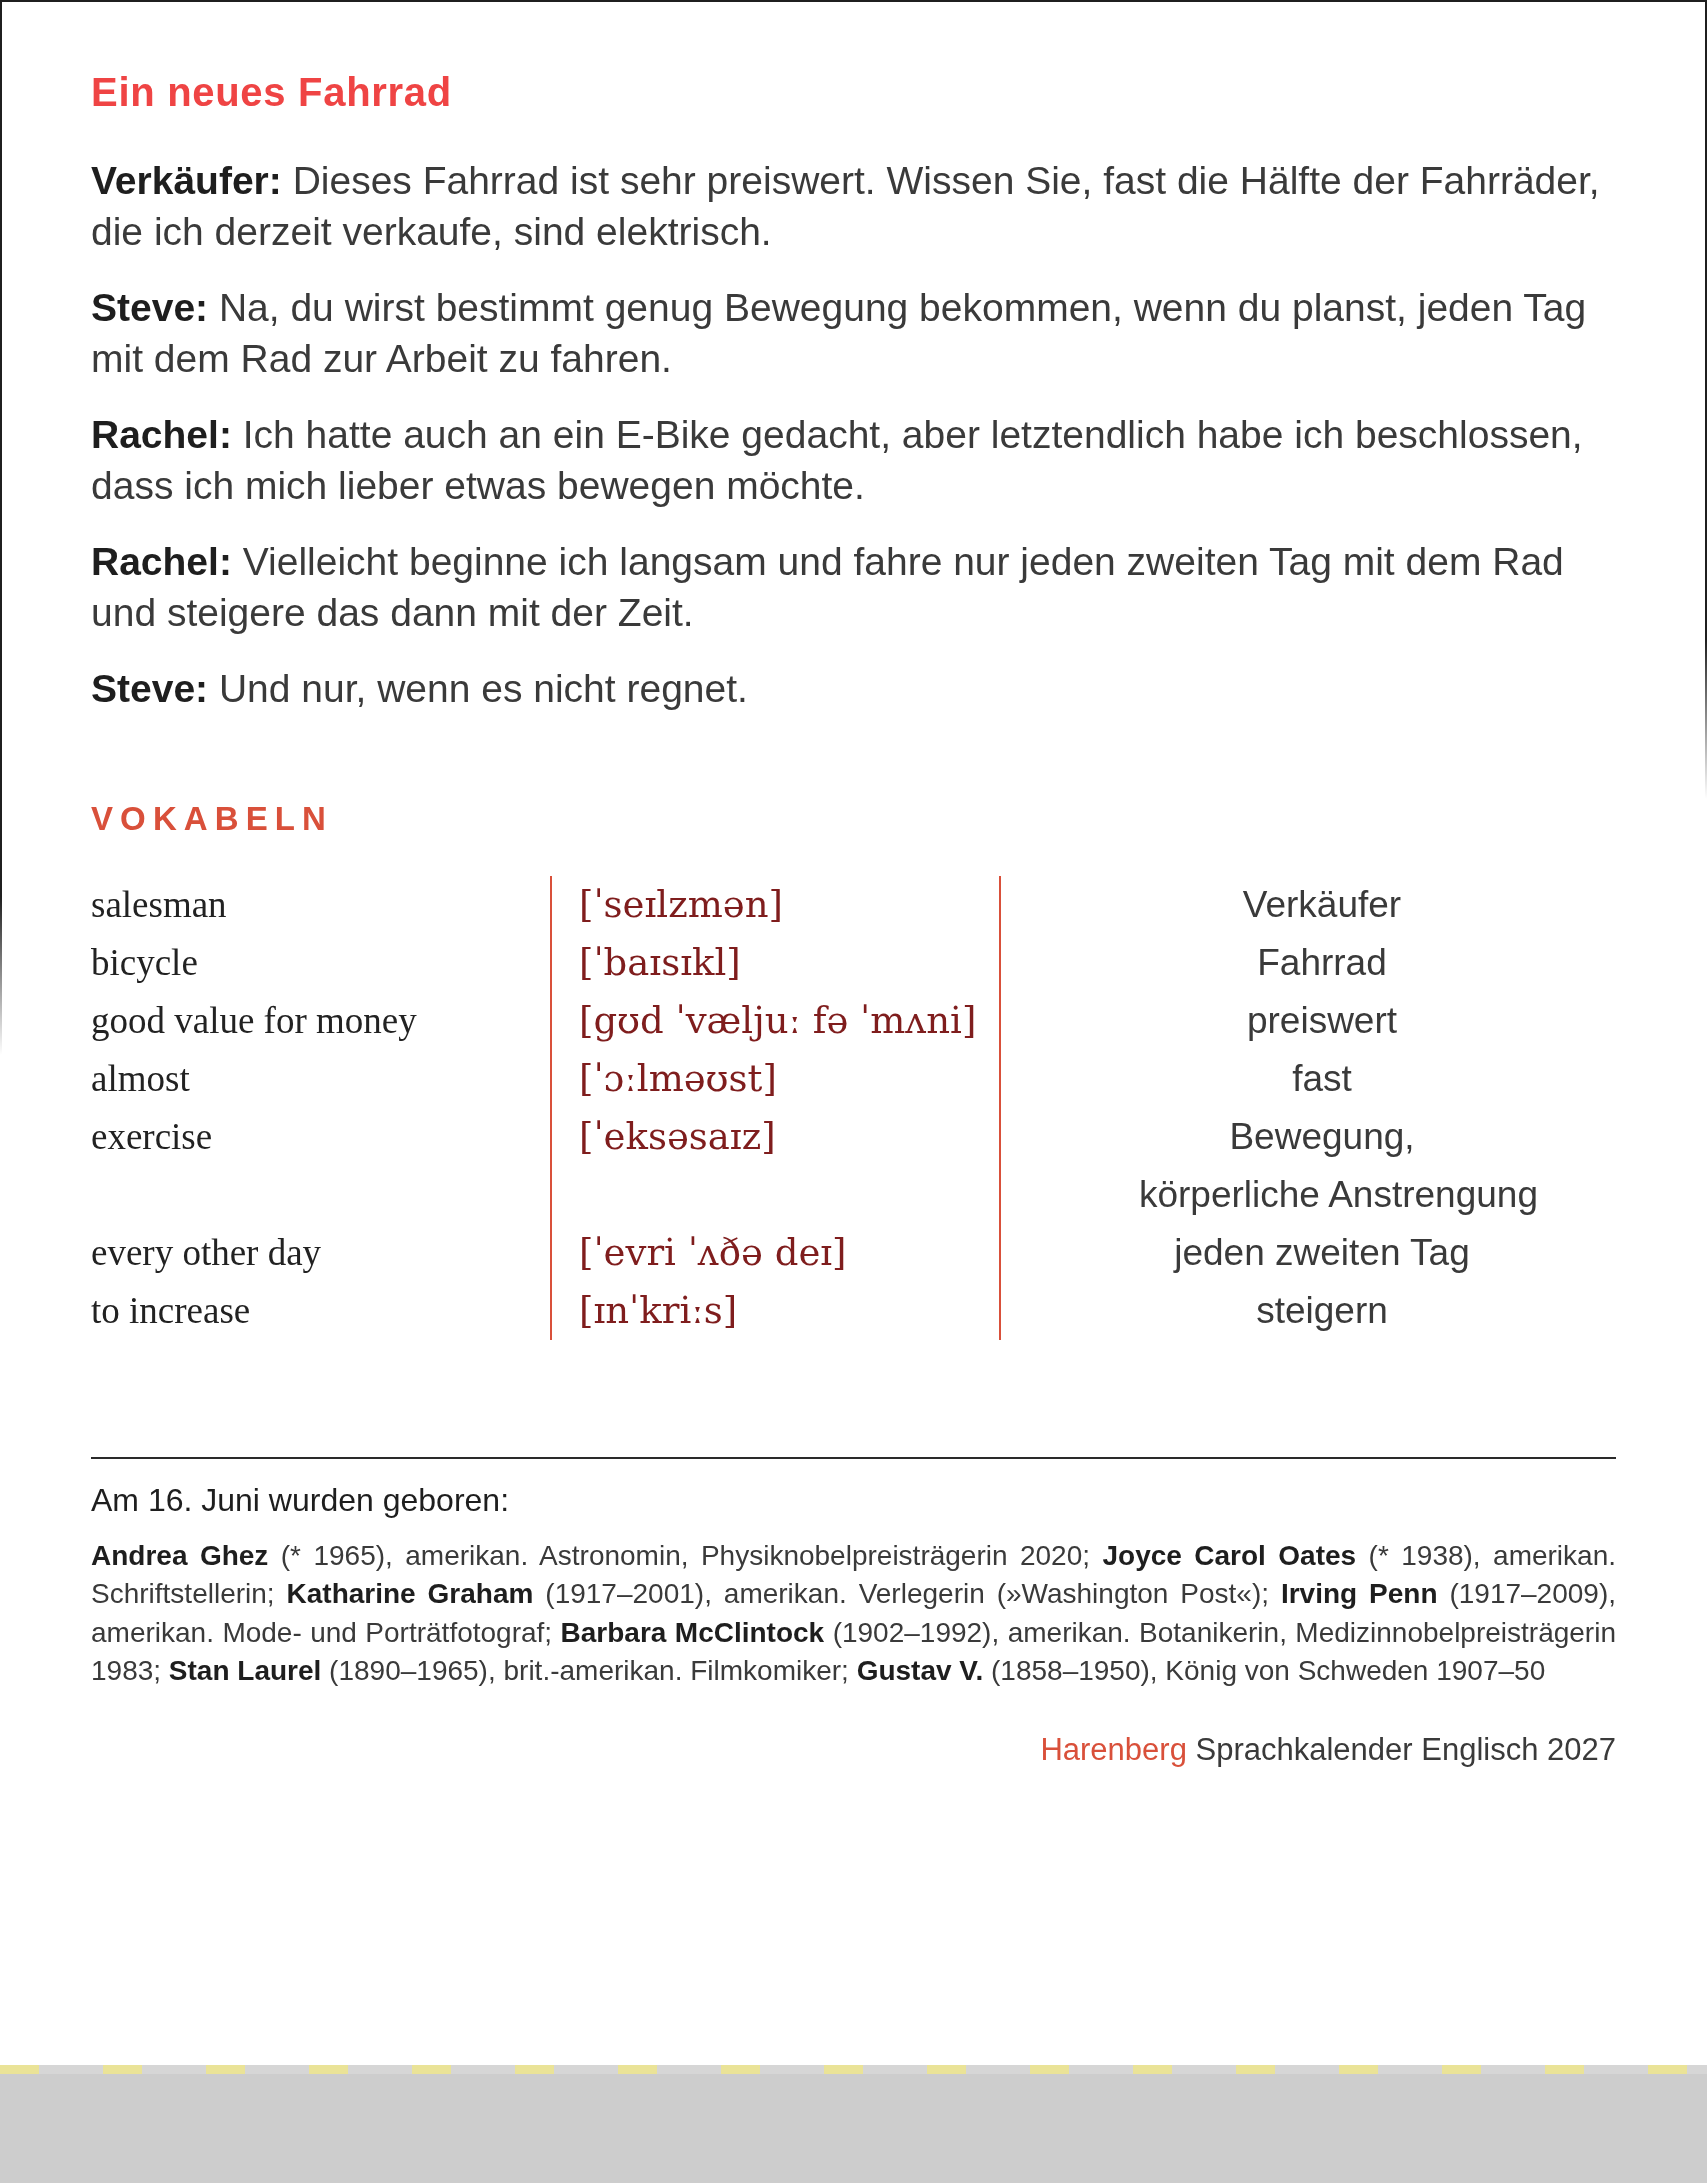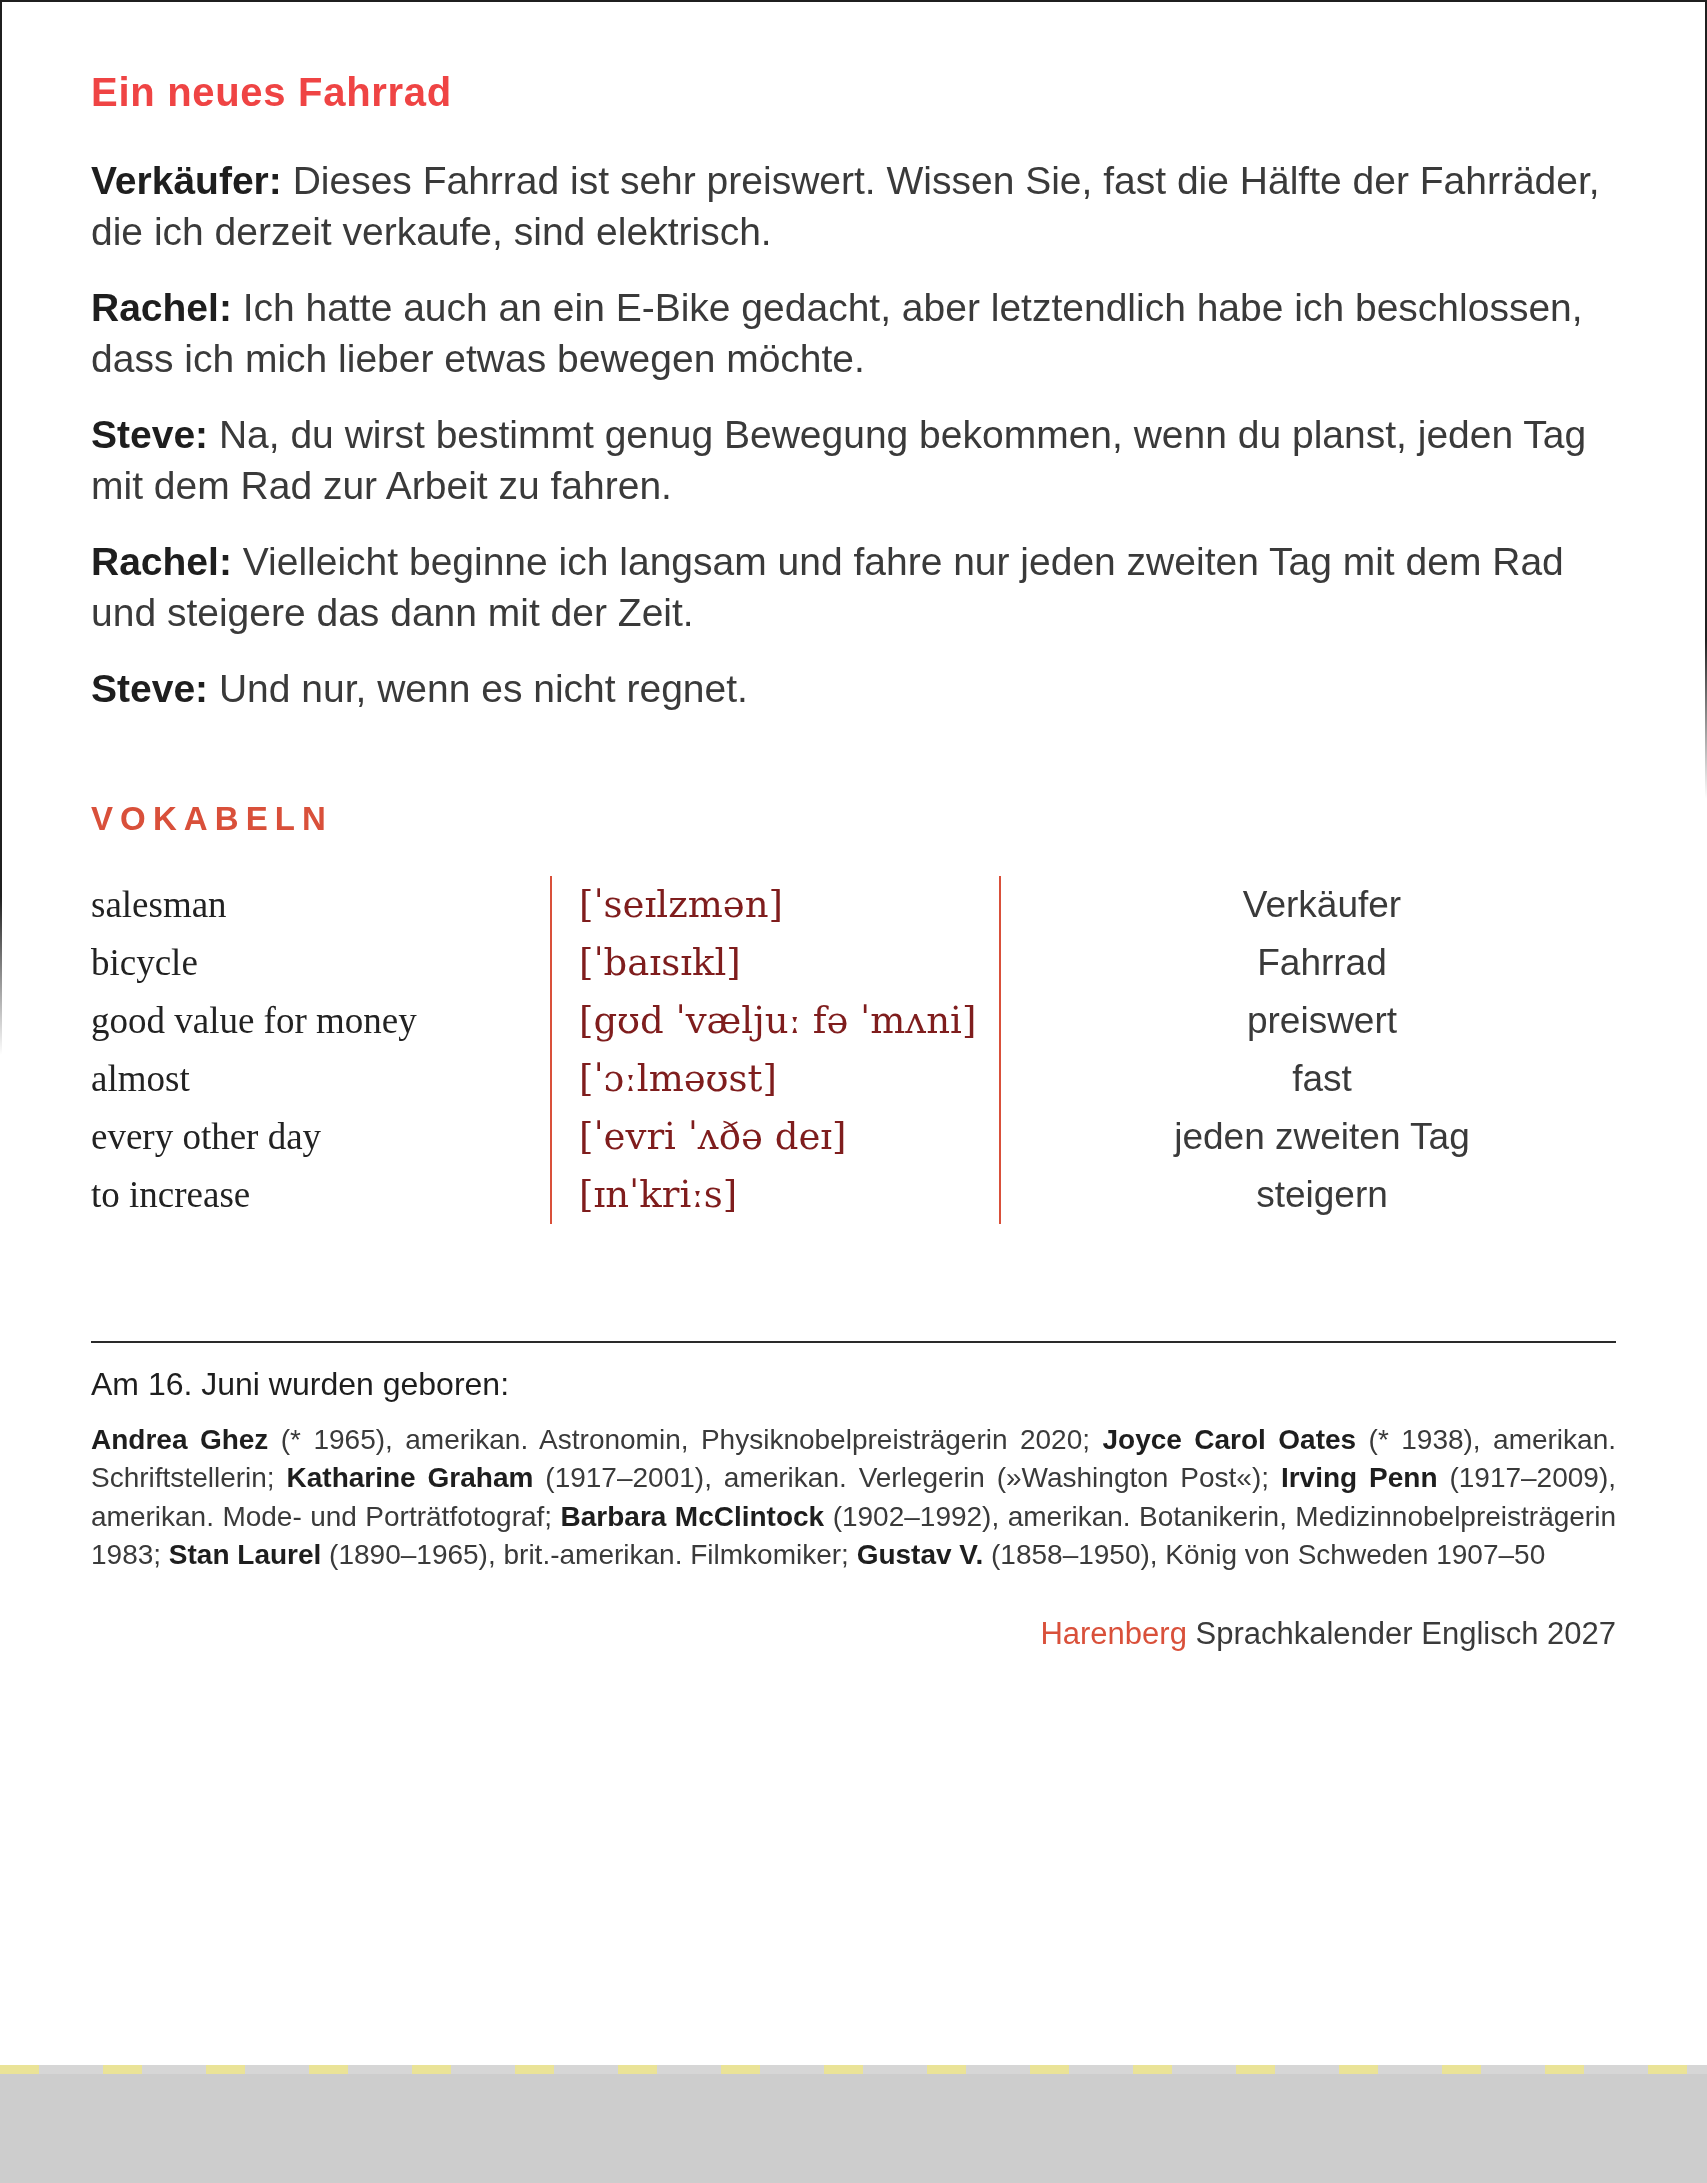--- a/index.html
+++ b/index.html
@@ -119,22 +119,22 @@
   }
 </style>
 </head>
 <body>
 
 <div class="sheet">
 
   <h1 class="title">Ein neues Fahrrad</h1>
 
   <p class="dialogue"><b>Verkäufer:</b> <span>Dieses Fahrrad ist sehr preiswert. Wissen Sie, fast die Hälfte der Fahrräder, die ich derzeit verkaufe, sind elektrisch.</span></p>
+  <p class="dialogue"><b>Steve:</b> <span>Na, du wirst bestimmt genug Bewegung bekommen, wenn du planst, jeden Tag mit dem Rad zur Arbeit zu fahren.</span></p>
   <p class="dialogue"><b>Rachel:</b> <span>Ich hatte auch an ein E-Bike gedacht, aber letztendlich habe ich beschlossen, dass ich mich lieber etwas bewegen möchte.</span></p>
-  <p class="dialogue"><b>Steve:</b> <span>Na, du wirst bestimmt genug Bewegung bekommen, wenn du planst, jeden Tag mit dem Rad zur Arbeit zu fahren.</span></p>
   <p class="dialogue"><b>Rachel:</b> <span>Vielleicht beginne ich langsam und fahre nur jeden zweiten Tag mit dem Rad und steigere das dann mit der Zeit.</span></p>
   <p class="dialogue"><b>Steve:</b> <span>Und nur, wenn es nicht regnet.</span></p>
 
   <div class="vokabeln-heading">VOKABELN</div>
 
   <div class="vocab">
     <div class="vocab-row">
       <div class="en">salesman</div>
       <div class="ph">[ˈseɪlzmən]</div>
       <div class="de">
@@ -156,20 +156,28 @@
         </div>
     </div>
     <div class="vocab-row">
       <div class="en">almost</div>
       <div class="ph">[ˈɔːlməʊst]</div>
       <div class="de">
           <div>fast</div>
         </div>
     </div>
     <div class="vocab-row">
+      <div class="en">exercise</div>
+      <div class="ph">[ˈeksəsaɪz]</div>
+      <div class="de">
+        <div>Bewegung,</div>
+        <div class="line2">körperliche Anstrengung</div>
+      </div>
+    </div>
+    <div class="vocab-row">
       <div class="en">every other day</div>
       <div class="ph">[ˈevri ˈʌðə deɪ]</div>
       <div class="de">
           <div>jeden zweiten Tag</div>
         </div>
     </div>
     <div class="vocab-row">
       <div class="en">to increase</div>
       <div class="ph">[ɪnˈkriːs]</div>
       <div class="de">

